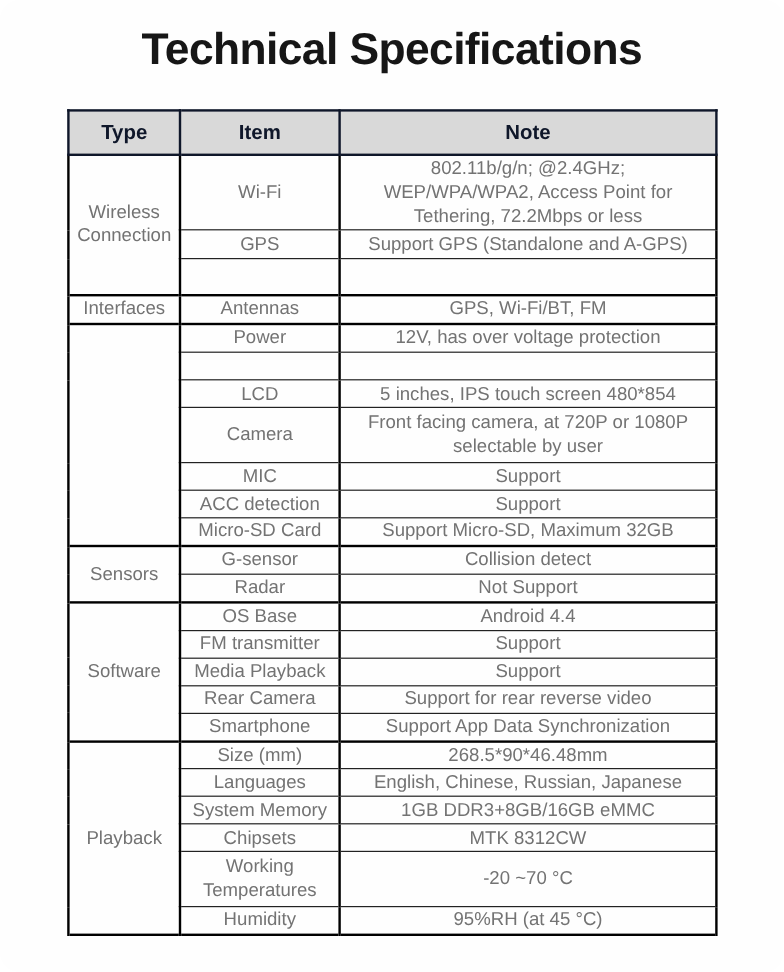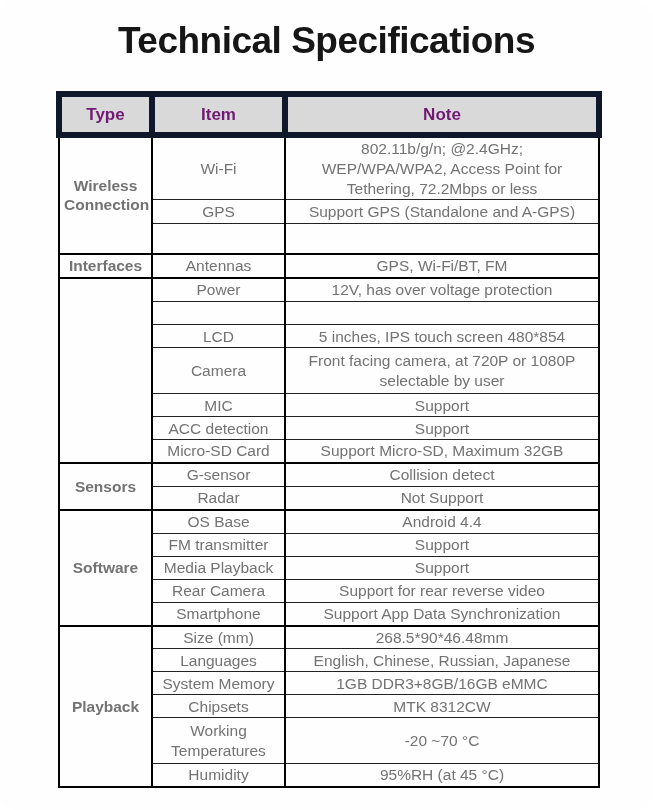--- a/index.html
+++ b/index.html
@@ -28,43 +28,43 @@
     table-layout:fixed;
     width:540px;
     margin:24px 0 0 56px;
     border:2px solid #000;
   }
   .spec col.c-type{width:93px;}
   .spec col.c-item{width:133px;}
   .spec col.c-note{width:314px;}
   .spec th{
     background:var(--header-bg,#d9d9d9);
-    border:6px solid #0f172a;
+    border:2px solid #0f172a;
     font-size:17px;
     font-weight:700;
     height:33px;
     text-align:center;
     vertical-align:middle;
-    color:#701a75;
+    color:#0f172a;
   }
   .spec td{
     border-left:2px solid #000;
     border-right:2px solid #000;
     border-top:1px solid #222;
     border-bottom:1px solid #222;
     text-align:center;
     vertical-align:middle;
     font-size:15.5px;
     line-height:1.28;
     padding:1px 4px;
     color:#737373;
   }
   .spec tr.sec > td{border-top:2px solid #000;}
   .item-cell,.note-cell{white-space:pre-line;}
-  .type-cell{white-space:normal;font-weight:bold;}
+  .type-cell{white-space:normal;}
 </style>
 </head>
 <body>
 
 <div class="page">
 
   <h1 class="title">Technical Specifications</h1>
 
   <table class="spec">
     <colgroup>

